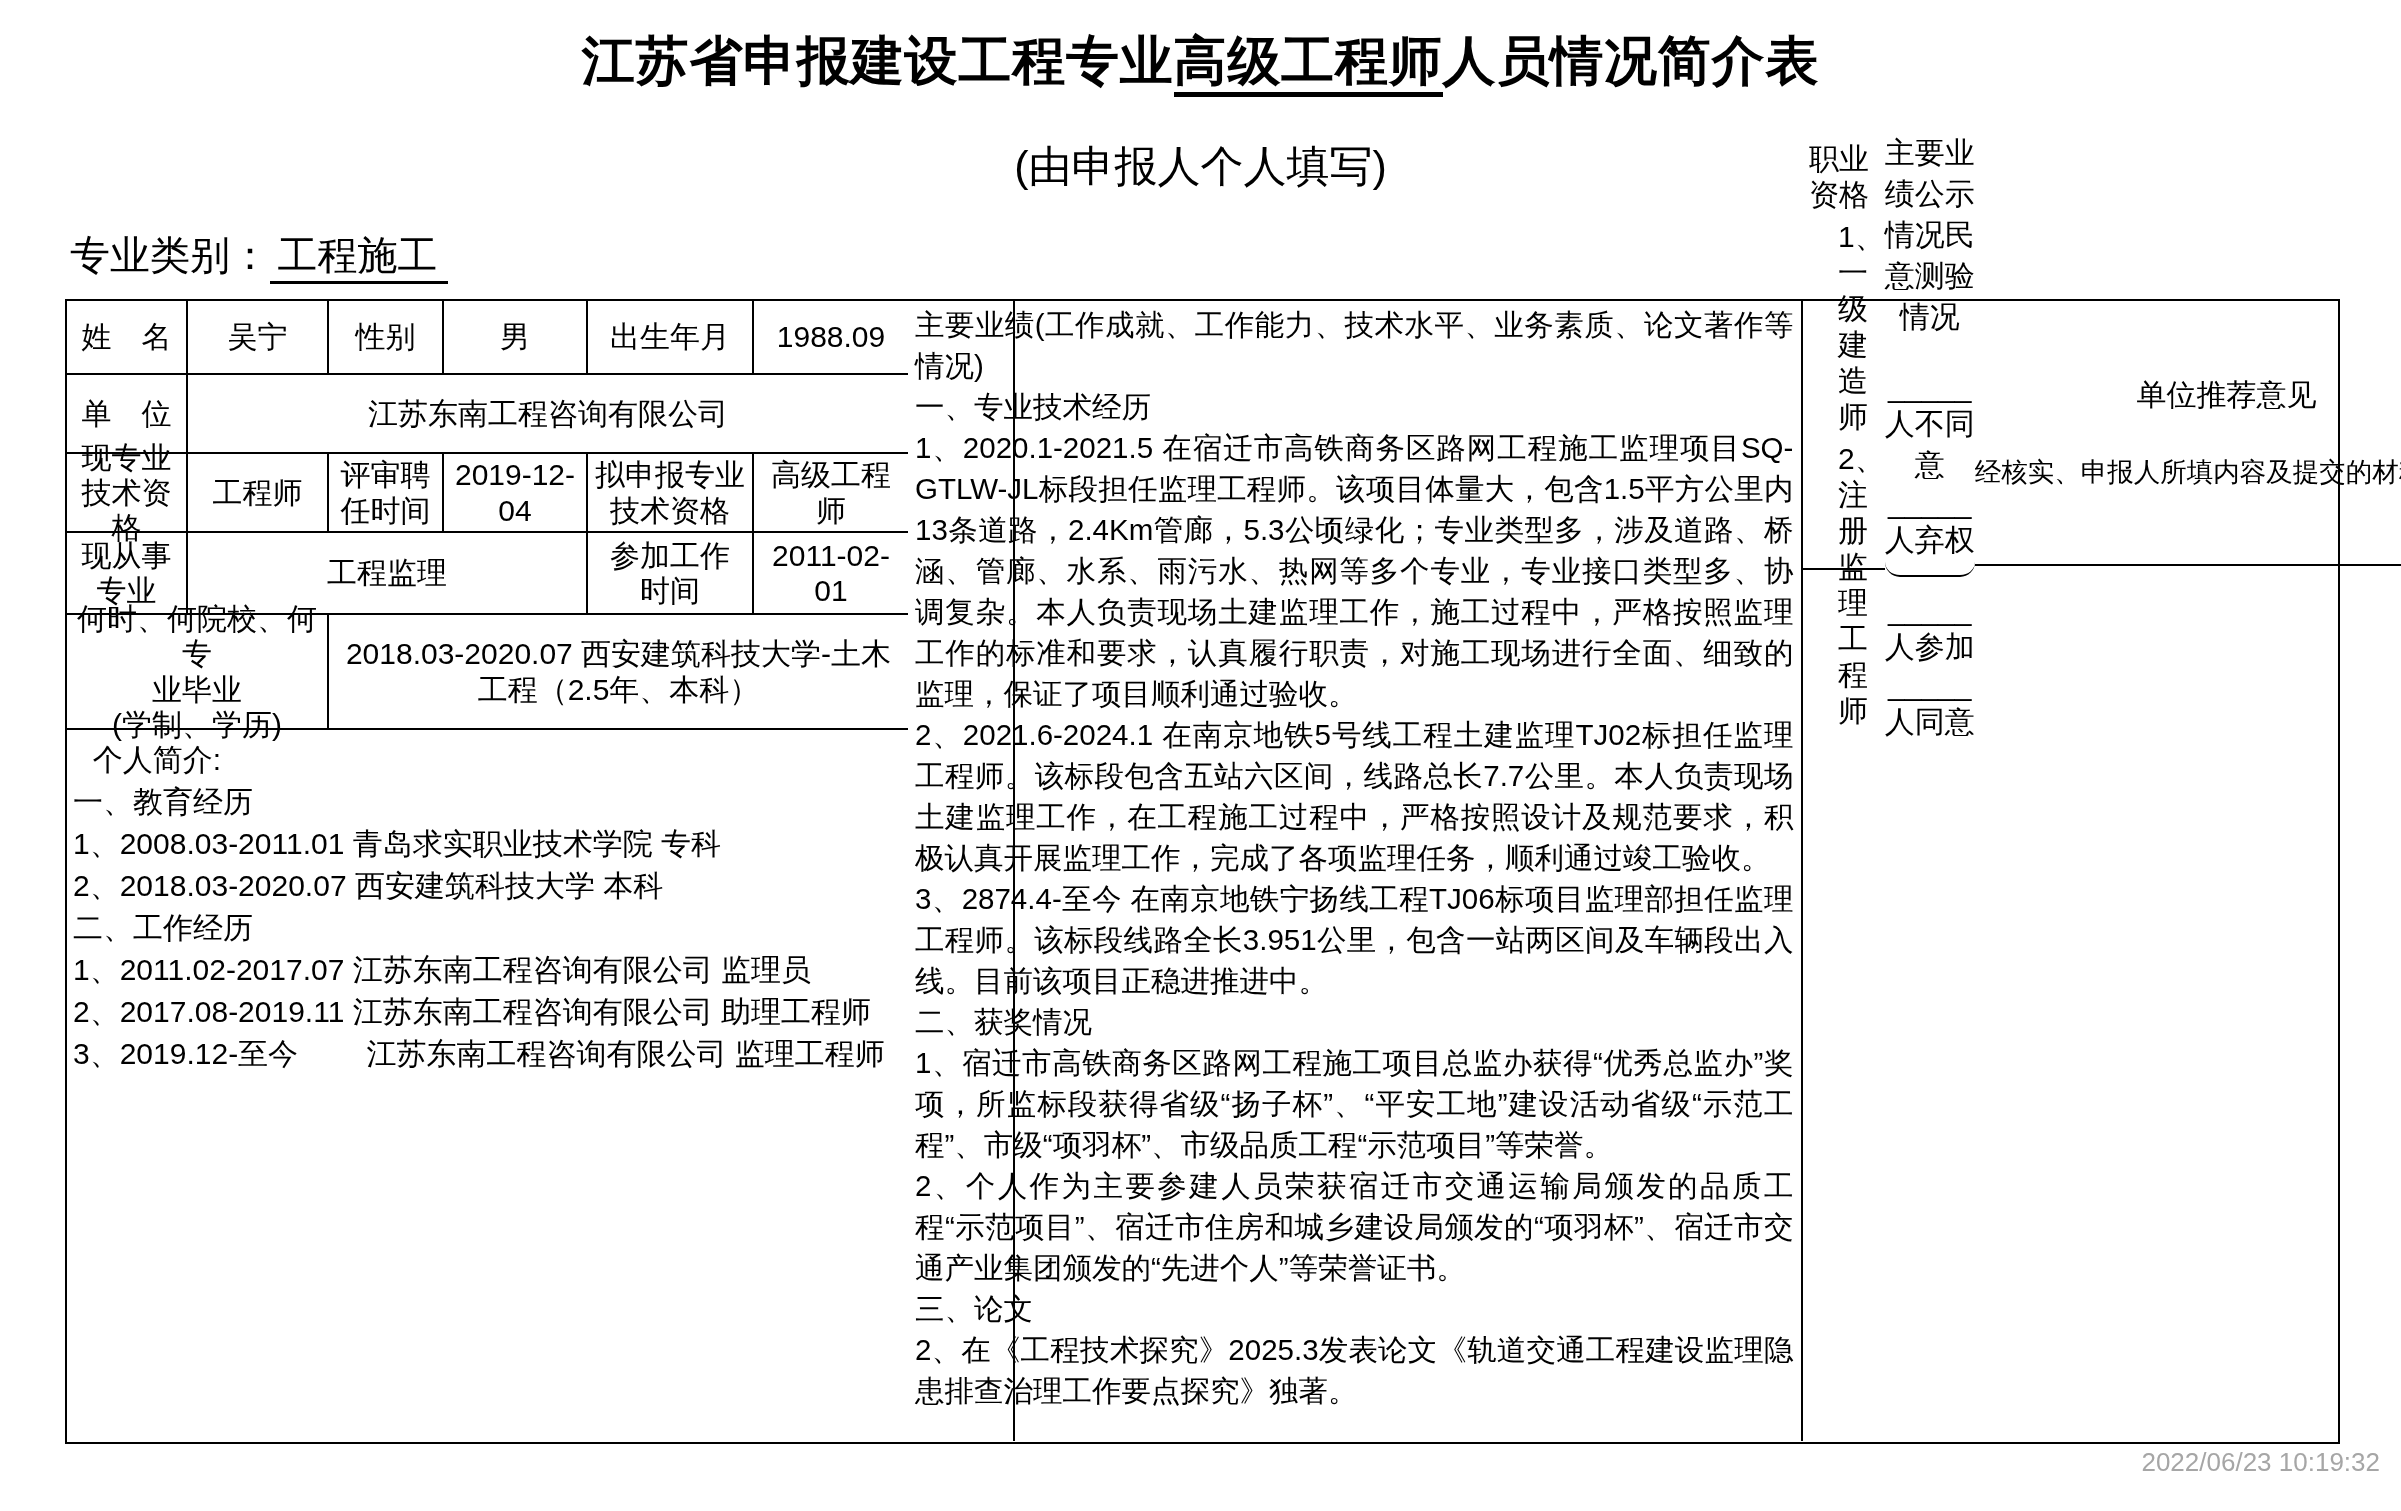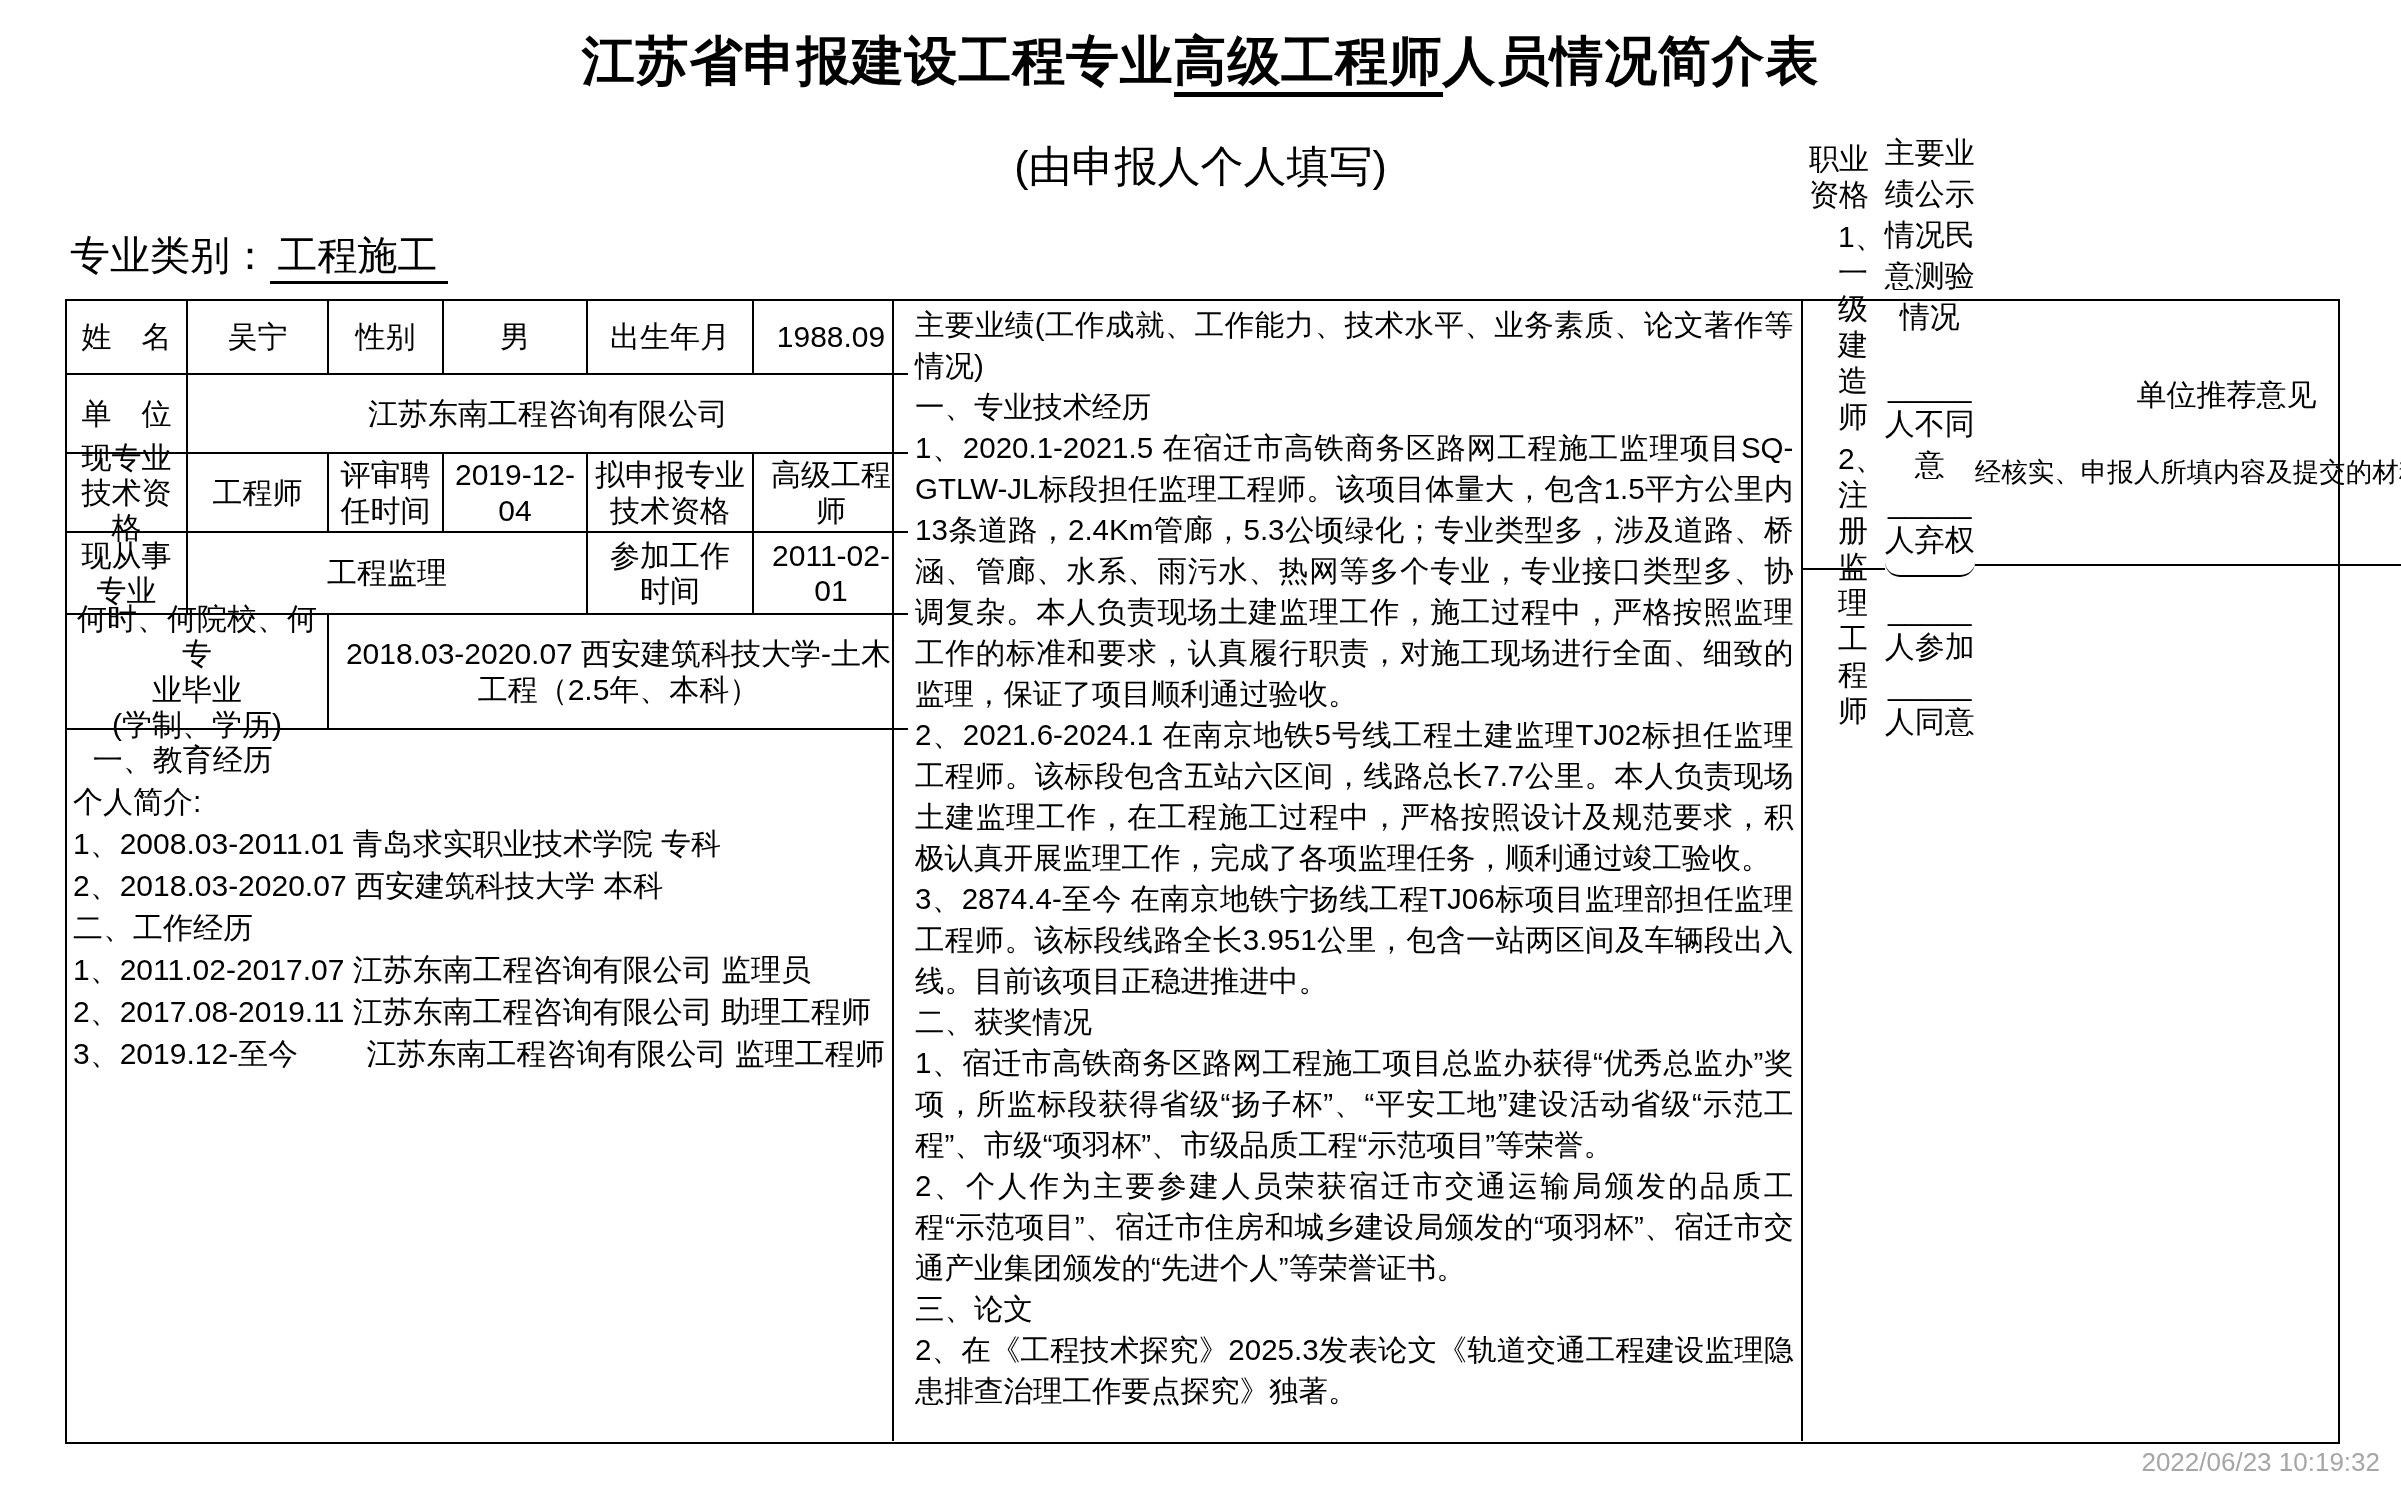--- a/index.html
+++ b/index.html
@@ -14,21 +14,21 @@
   .doc-subtitle { position:absolute; top:138px; left:0; width:100%; text-align:center;
                   font-size:43px; font-weight:normal; }
   .category-line { position:absolute; top:228px; left:70px; font-size:40px; }
   .category-line .u { border-bottom:3.8px solid #000; padding:0 10.6px 3.8px 7.6px; }
 
   
   .main-table { position:absolute; left:65px; top:299px; width:2275px; height:1145px;
                 border:2.3px solid #000; font-size:30px; }
 
   
-  .left-col { position:absolute; left:0; top:0; width:827px; height:1140px;
+  .left-col { position:absolute; left:0; top:0; width:948px; height:1140px;
               border-right:2.3px solid #000;
               display:grid;
               grid-template-columns:121px 141px 115px 144px 166px 154px;
               grid-template-rows:74px 79px 79px 82px 115px auto; }
   .cell { border-right:2.3px solid #000; border-bottom:2.3px solid #000;
           display:flex; align-items:center; justify-content:center;
           text-align:center; line-height:1.17; white-space:pre-line; padding:1.5px 3px; }
   .cell.last-c { border-right:none; }
   .r1c1{grid-area:1/1;} .r1c2{grid-area:1/2;} .r1c3{grid-area:1/3;}
   .r1c4{grid-area:1/4;} .r1c5{grid-area:1/5;} .r1c6{grid-area:1/6;}
@@ -107,22 +107,22 @@
       <div class="cell r4c5">参加工作
 时间</div>
       <div class="cell r4c6 last-c">2011-02-01</div>
 
       <div class="cell r5lab">何时、何院校、何专
 业毕业
 (学制、学历)</div>
       <div class="cell r5v last-c">2018.03-2020.07 西安建筑科技大学-土木工程（2.5年、本科）</div>
 
       <div class="profile-cell">
+        <div class="pline">个人简介:</div>
         <div class="pline">一、教育经历</div>
-        <div class="pline">个人简介:</div>
         <div class="pline">1、2008.03-2011.01 青岛求实职业技术学院 专科</div>
         <div class="pline">2、2018.03-2020.07 西安建筑科技大学 本科</div>
         <div class="pline">二、工作经历</div>
         <div class="pline">1、2011.02-2017.07 江苏东南工程咨询有限公司 监理员</div>
         <div class="pline">2、2017.08-2019.11 江苏东南工程咨询有限公司 助理工程师</div>
         <div class="pline">3、2019.12-至今　　 江苏东南工程咨询有限公司 监理工程师</div>
       </div>
     </div>
 
     <div class="mid-col">

